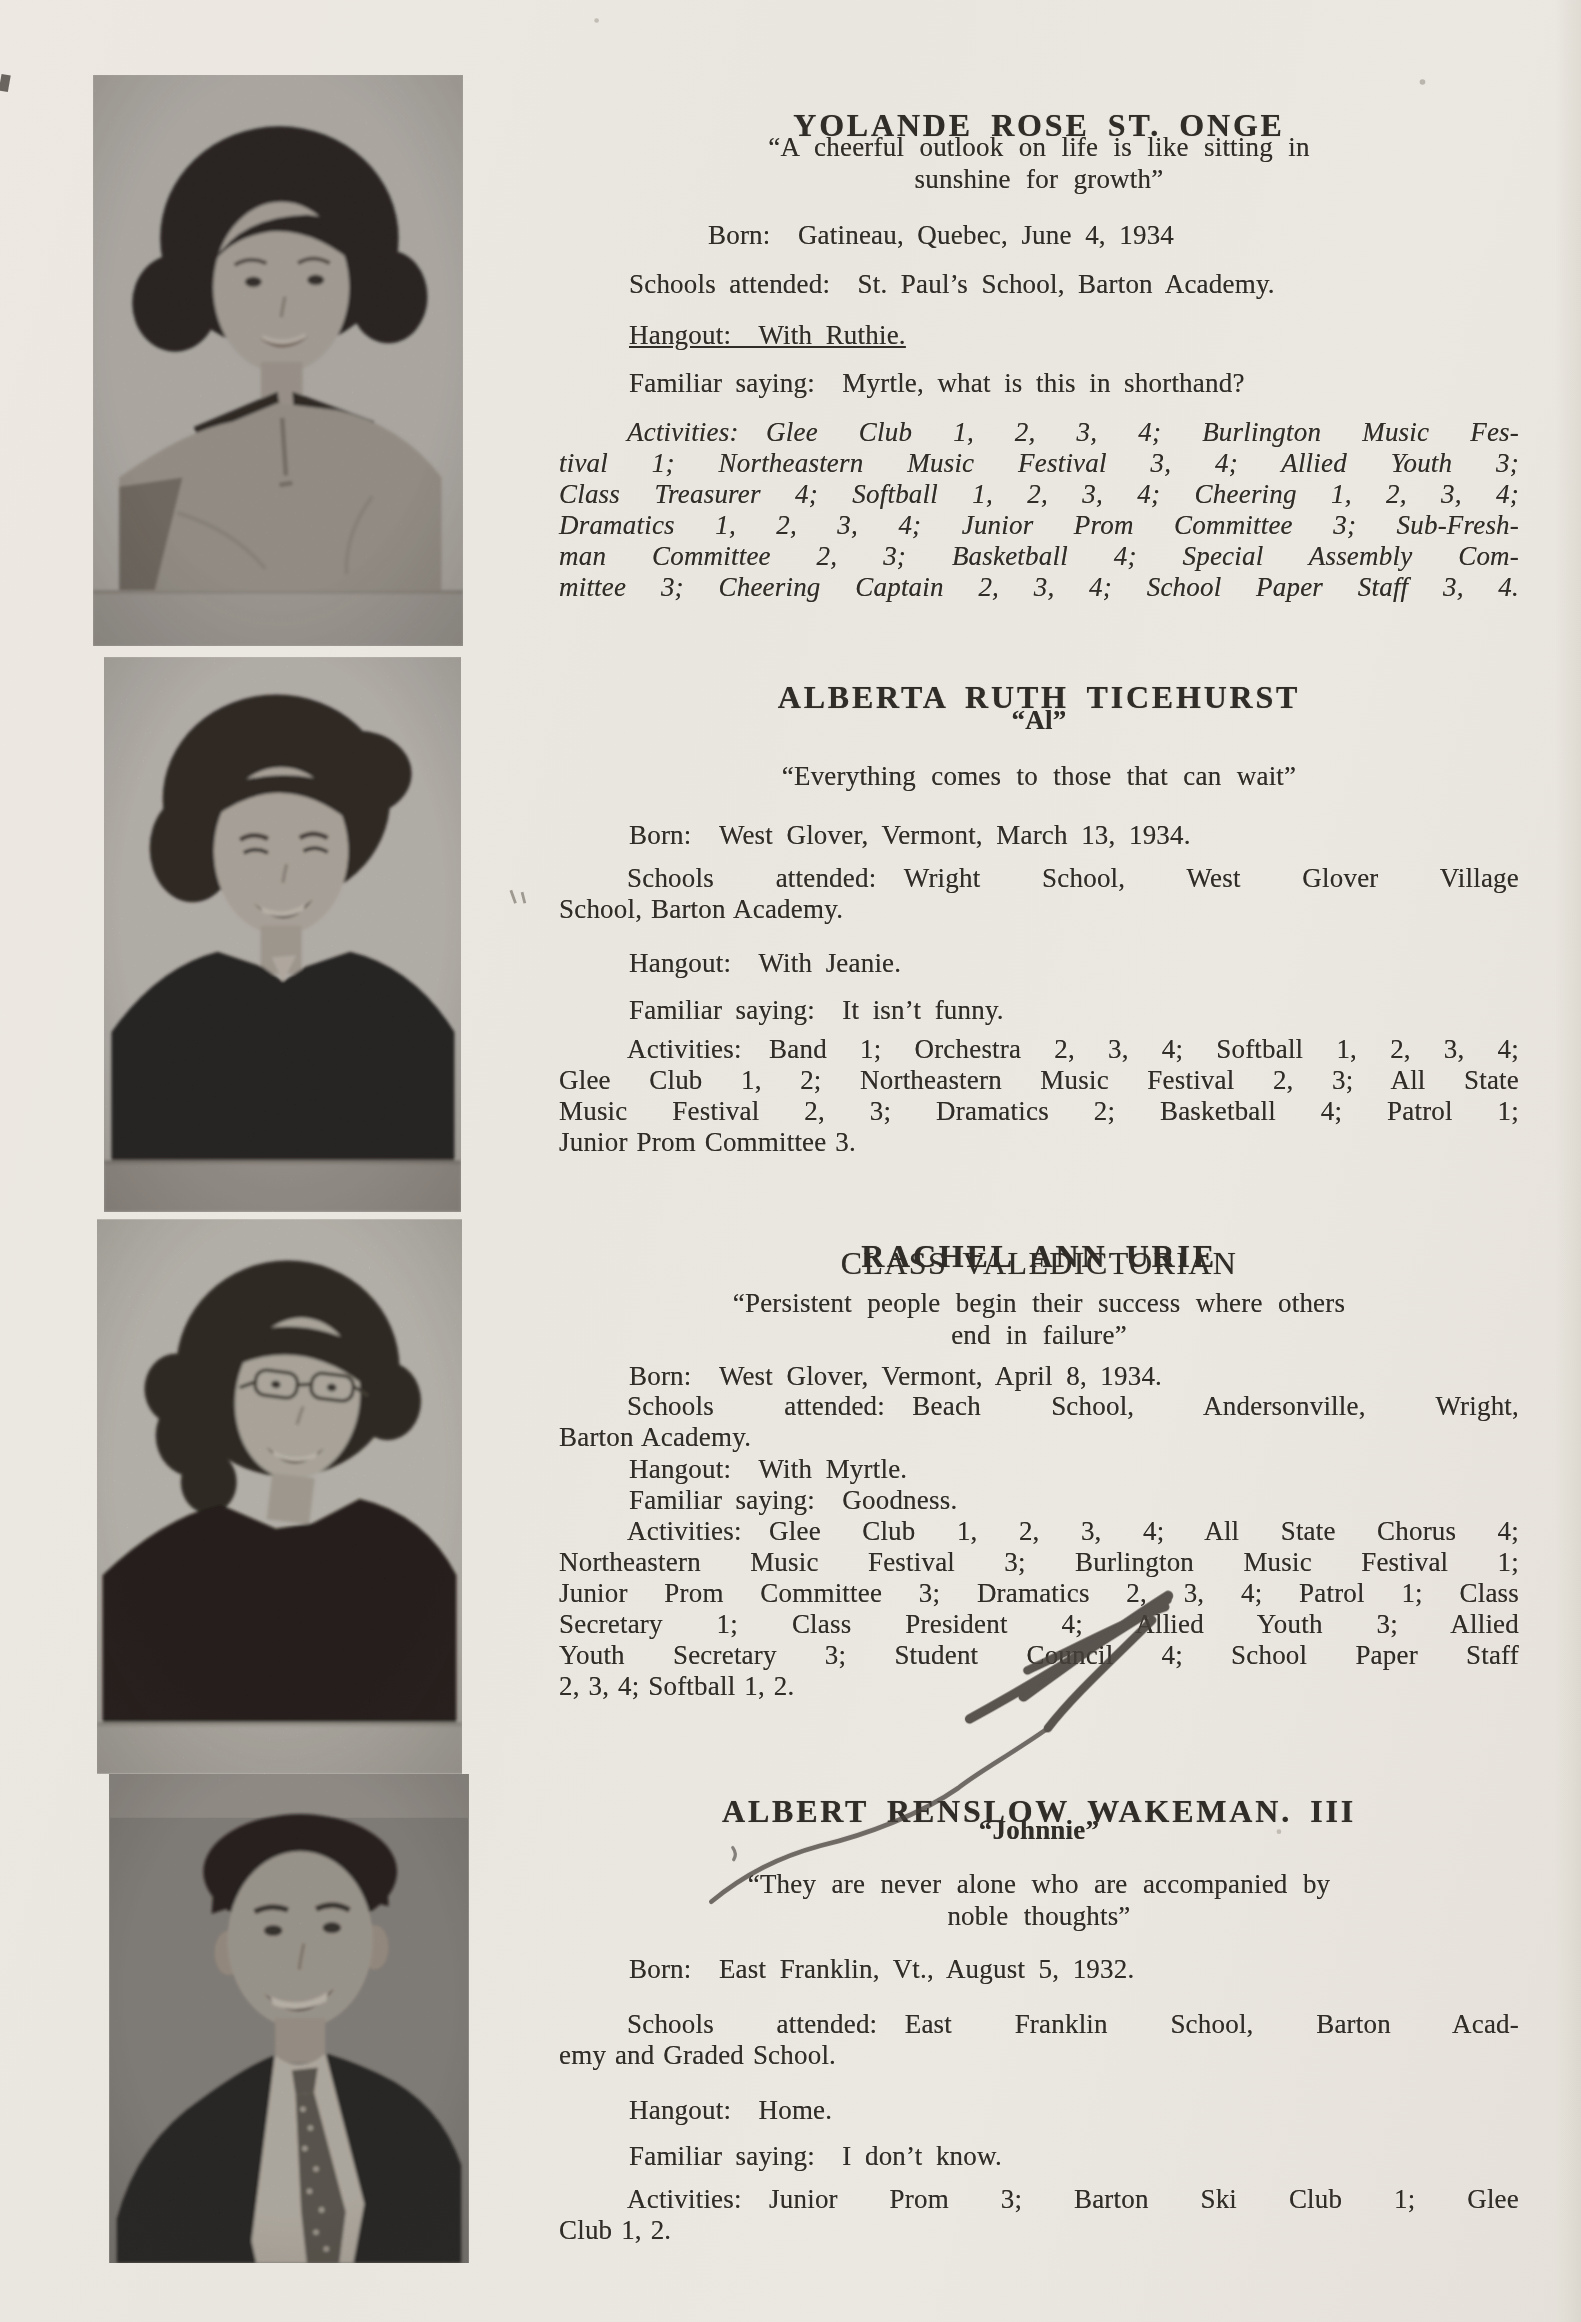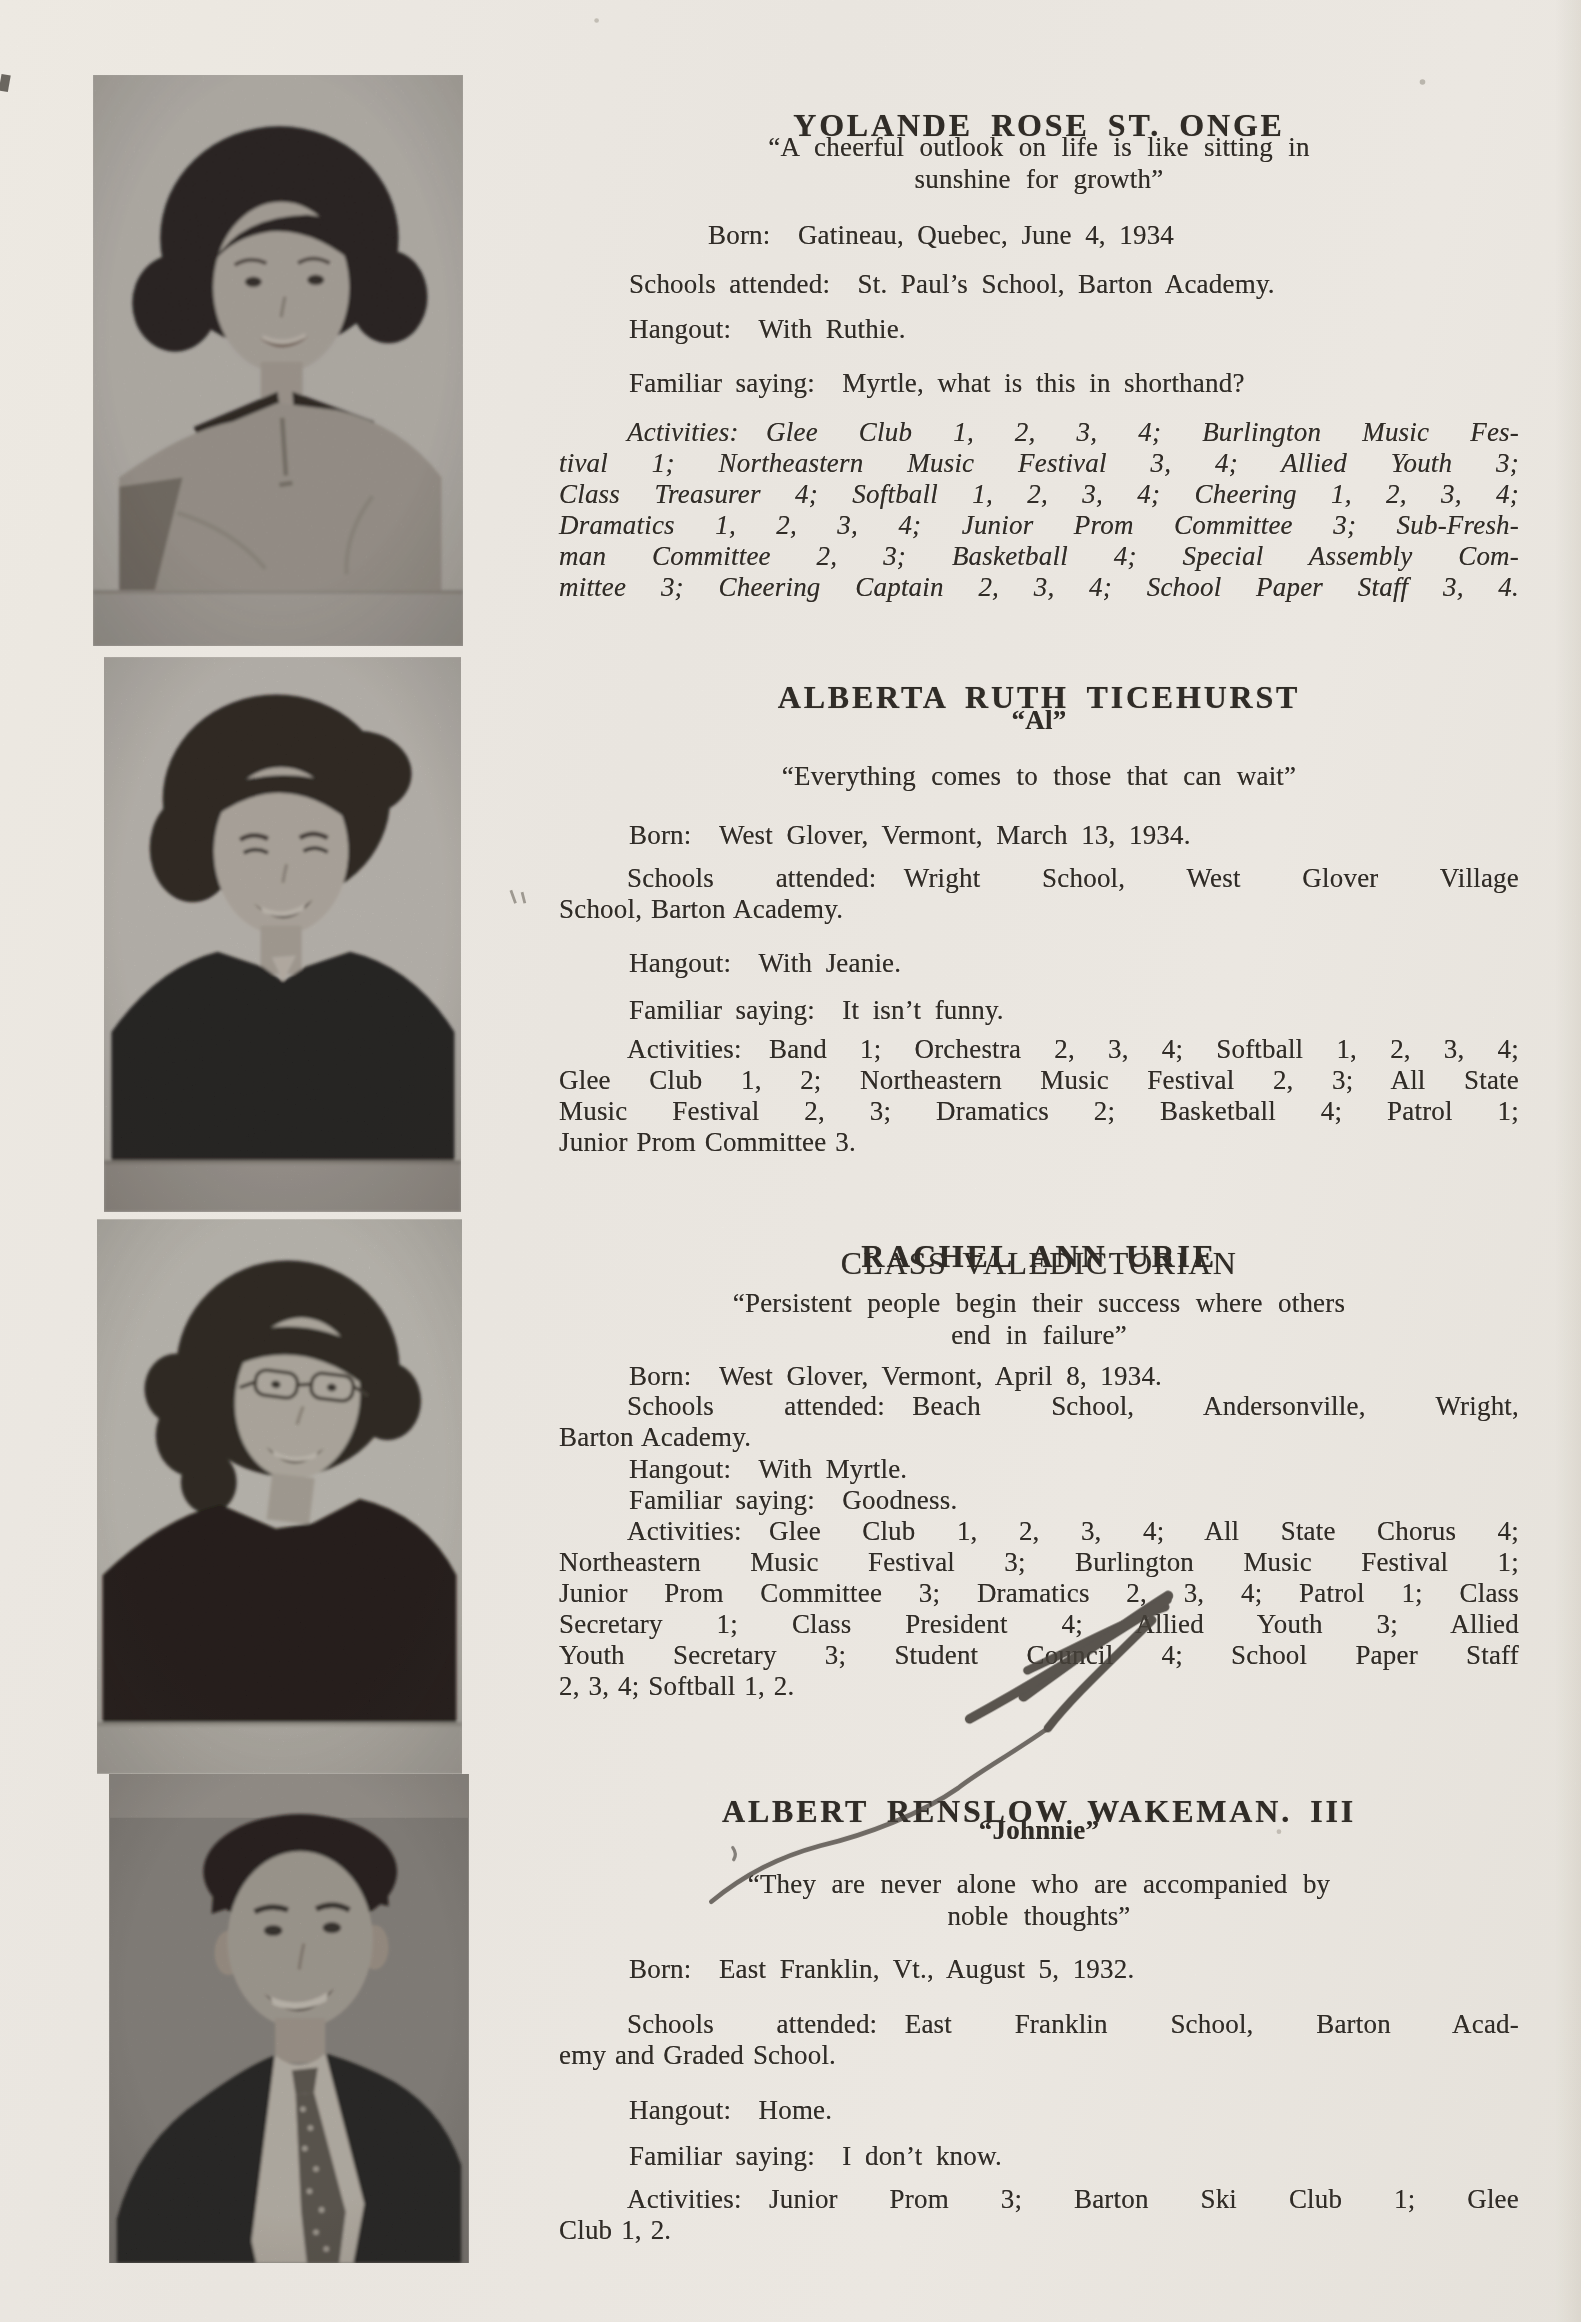--- a/index.html
+++ b/index.html
@@ -188,21 +188,21 @@
   </div>
 
   <section class="textcol" style="top:75px; height:545px;">
     <h2 class="entry-name" style="top:5.6px;">YOLANDE ROSE ST. ONGE</h2>
     <div class="quote" style="top:56px;">
       <div class="tline">“A cheerful outlook on life is like sitting in</div>
       <div class="tline">sunshine for growth”</div>
     </div>
     <div class="fieldline tline indent-lg" style="top:144px;">Born:  Gatineau, Quebec, June 4, 1934</div>
     <div class="fieldline tline" style="top:193px;">Schools attended:  St. Paul’s School, Barton Academy.</div>
-    <div class="fieldline tline" style="top:238px;">Hangout:  With Ruthie.</div>
+    <div class="fieldline tline" style="top:244px;text-decoration:underline;">Hangout:  With Ruthie.</div>
     <div class="fieldline tline" style="top:292px;">Familiar saying:  Myrtle, what is this in shorthand?</div>
     <div class="block" style="top:342px;font-style:italic;">
       <div class="actline just firstind">Activities:  Glee Club 1, 2, 3, 4; Burlington Music Fes-</div>
       <div class="actline just">tival 1; Northeastern Music Festival 3, 4; Allied Youth 3;</div>
       <div class="actline just">Class Treasurer 4; Softball 1, 2, 3, 4; Cheering 1, 2, 3, 4;</div>
       <div class="actline just">Dramatics 1, 2, 3, 4; Junior Prom Committee 3; Sub-Fresh-</div>
       <div class="actline just">man Committee 2, 3; Basketball 4; Special Assembly Com-</div>
       <div class="actline just">mittee 3; Cheering Captain 2, 3, 4; School Paper Staff 3, 4.</div>
     </div>
   </section>

